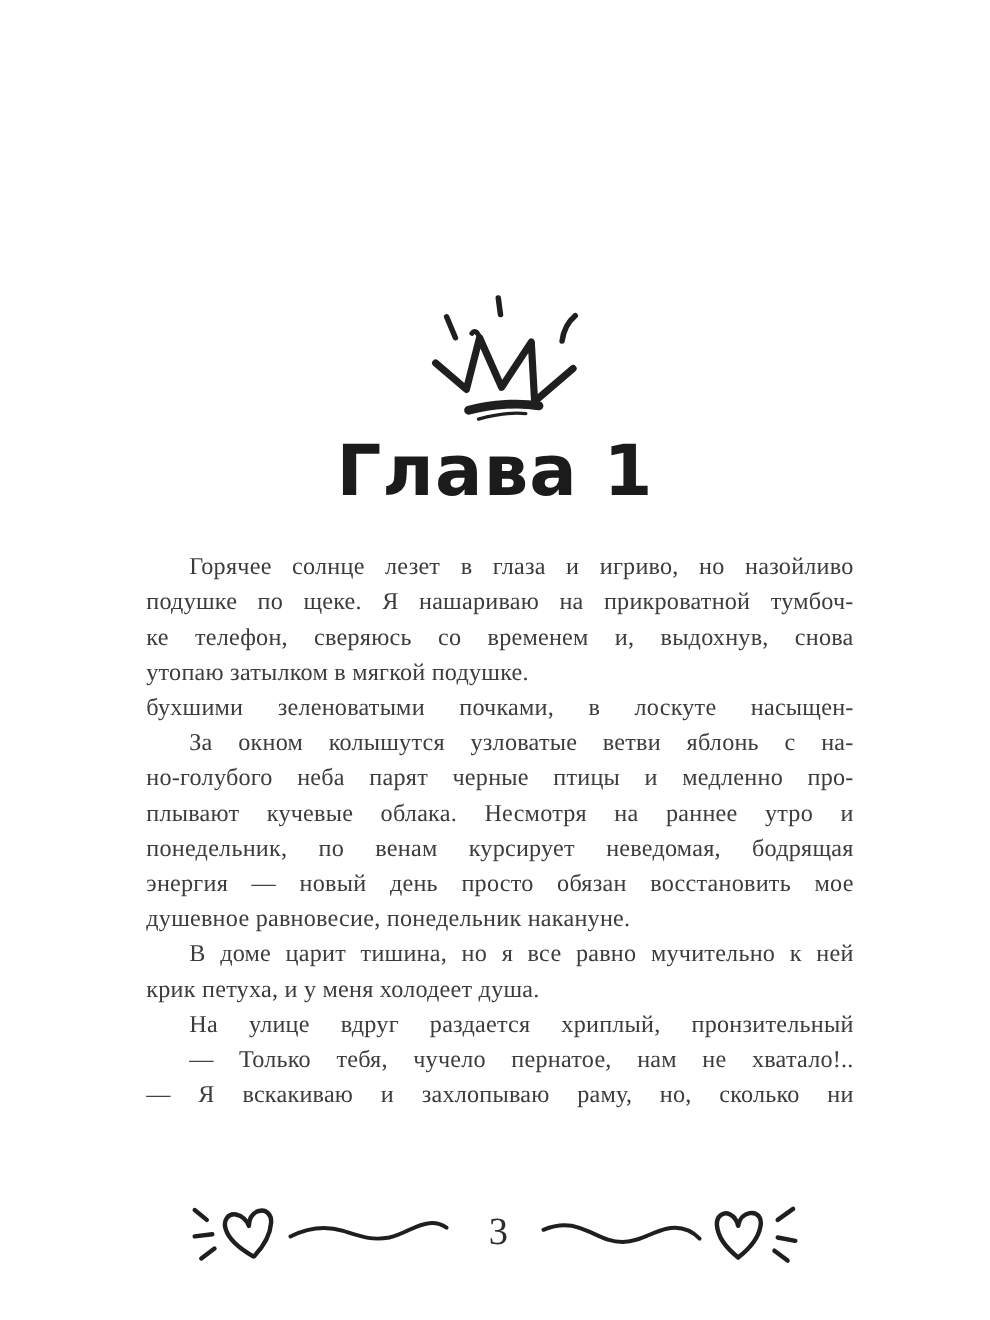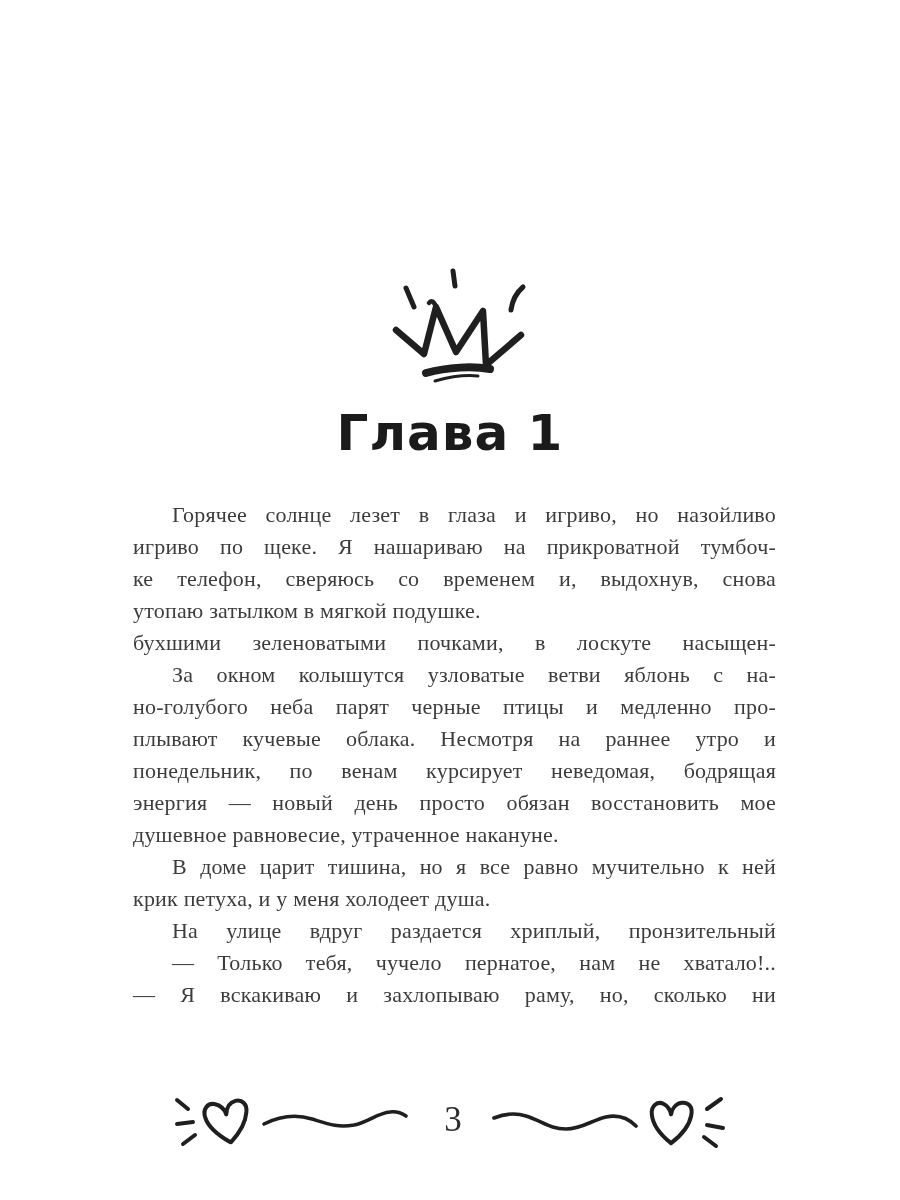--- a/index.html
+++ b/index.html
@@ -26,24 +26,23 @@
   }
   .crown-wrap svg { display: block; width: 100%; height: 100%; }
   .chapter-title {
     position: absolute;
     left: 0;
     top: 392px;
     width: 900px;
     text-align: center;
     font-family: "DejaVu Sans", sans-serif;
     font-weight: 700;
-    font-size: 50px;
+    font-size: 64px;
     letter-spacing: 1px;
     color: #1b1b1b;
-    margin-top: 12px;
   }
   .body-text {
     position: absolute;
     left: 133px;
     top: 499px;
     width: 643px;
     font-size: 22px;
     color: var(--text-color);
     letter-spacing: 0.2px;
   }
@@ -101,30 +100,30 @@
       <path class="doodle-stroke" stroke-width="4.5" d="M63 49 C61 43 58 42 56 45"></path>
       <path class="doodle-stroke" stroke-width="8" d="M53 115 C75 109 100 108 117 111"></path>
       <path class="doodle-stroke" stroke-width="3" d="M62 123 C80 118 95 117 105 118"></path>
     </svg>
   </div>
 
   <h1 class="chapter-title">Глава 1</h1>
 
   <div class="body-text" id="body-text">
       <div class="line first">Горячее солнце лезет в глаза и игриво, но назойливо</div>
-      <div class="line">игриво по щеке. Я нашариваю на прикроватной тумбоч-</div>
+      <div class="line">подушке по щеке. Я нашариваю на прикроватной тумбоч-</div>
       <div class="line">ке телефон, сверяюсь со временем и, выдохнув, снова</div>
       <div class="line last">утопаю затылком в мягкой подушке.</div>
       <div class="line">бухшими зеленоватыми почками, в лоскуте насыщен-</div>
       <div class="line first">За окном колышутся узловатые ветви яблонь с на-</div>
       <div class="line">но-голубого неба парят черные птицы и медленно про-</div>
       <div class="line">плывают кучевые облака. Несмотря на раннее утро и</div>
       <div class="line">понедельник, по венам курсирует неведомая, бодрящая</div>
       <div class="line">энергия — новый день просто обязан восстановить мое</div>
-      <div class="line last">душевное равновесие, утраченное накануне.</div>
+      <div class="line last">душевное равновесие, понедельник накануне.</div>
       <div class="line first">В доме царит тишина, но я все равно мучительно к ней</div>
       <div class="line last">крик петуха, и у меня холодеет душа.</div>
       <div class="line first">На улице вдруг раздается хриплый, пронзительный</div>
       <div class="line first">— Только тебя, чучело пернатое, нам не хватало!..</div>
       <div class="line">— Я вскакиваю и захлопываю раму, но, сколько ни</div>
     </div>
 
   <div class="footer">
     <svg class="sparkle-left" viewBox="0 0 26 52">
       <path class="doodle-stroke" stroke-width="4" d="M5 5 L16 14"></path>

